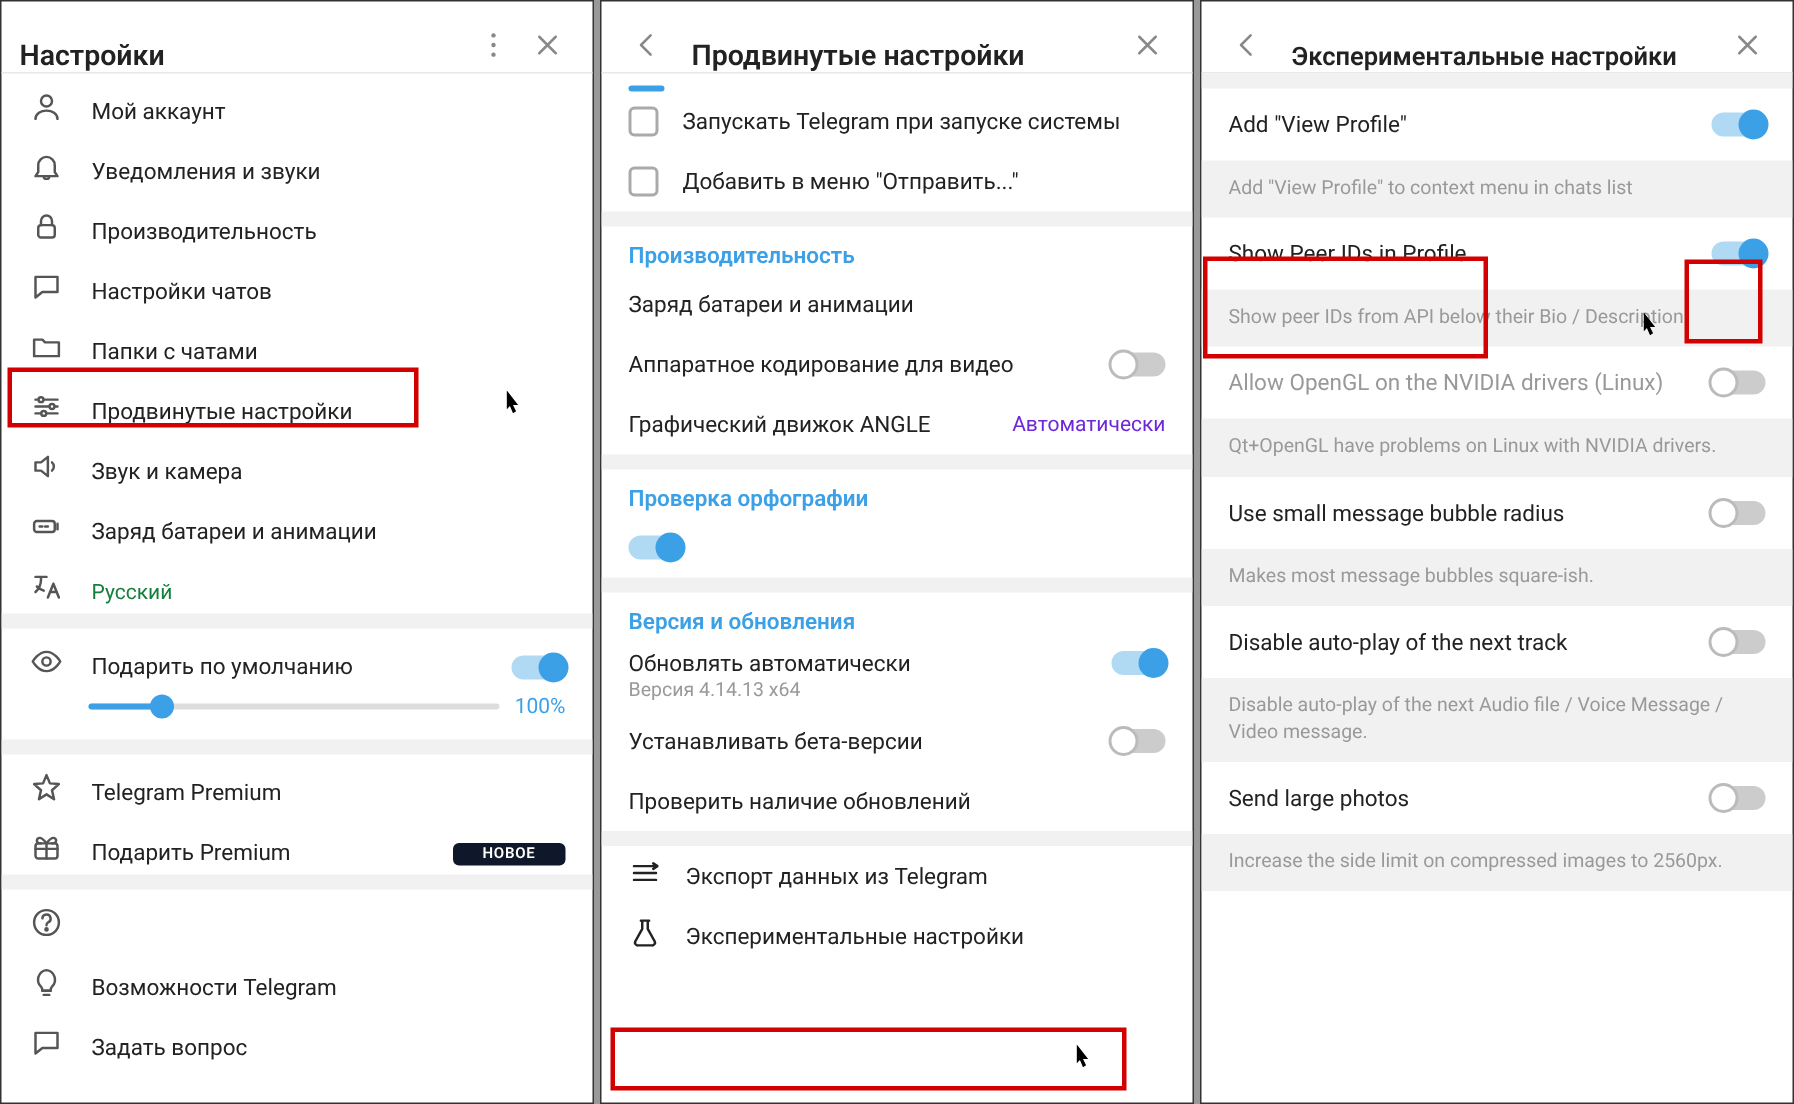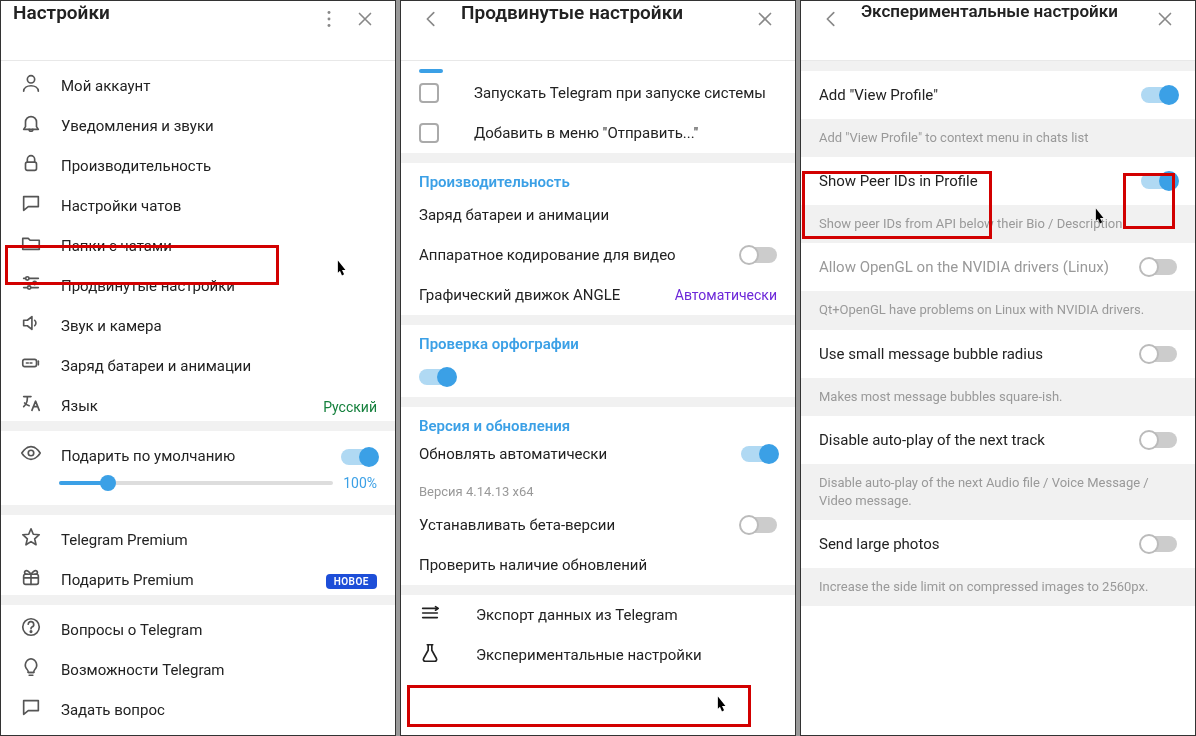--- a/index.html
+++ b/index.html
@@ -18,22 +18,22 @@
   flex-direction: column;
   border: 1px solid #333;
   position: relative;
 }
 .panel1 { width: 396px; height: 736px; }
 .panel2 { width: 396px; height: 736px; }
 .panel3 { width: 396px; height: 736px; }
 
 .header {
   display: flex;
-  align-items: flex-start;
-  height: 60px;
+  align-items: flex-end;
+  height: 48px;
   padding: 0 12px;
   border-bottom: 1px solid #e8e8e8;
   flex-shrink: 0;
 }
 .header .title {
   font-size: 19px;
   font-weight: 600;
   color: #222;
   flex: 1;
 }
@@ -72,25 +72,25 @@
   margin-right: 18px;
   display: flex;
   align-items: center;
   justify-content: center;
   flex-shrink: 0;
   color: #555;
 }
 .row .label { flex: 1; }
 .row .value { color: #15803d; font-size: 14px; }
 .row .badge {
-  background: #1d4ed8;
+  background: #0f172a;
   color: #fff;
   font-size: 10px;
   font-weight: 600;
-  padding: 2px 8px;
+  padding: 2px 20px;
   border-radius: 4px;
   letter-spacing: 0.5px;
 }
 
 .red-box {
   border: 3px solid #d20000;
   position: absolute;
 }
 .panel1 .red-box.box1 { left: 4px; top: 244px; width: 274px; height: 40px; }
 
@@ -152,21 +152,20 @@
 
 
 .p2-row {
   display: flex;
   align-items: center;
   min-height: 40px;
   padding: 6px 18px;
   font-size: 15px;
   color: #222;
   cursor: pointer;
-  gap: 19px;
 }
 .p2-row .label { flex: 1; }
 .section-title {
   padding: 10px 18px 4px;
   font-size: 15px;
   font-weight: 600;
   color: #3ba0e6;
 }
 .checkbox {
   width: 20px;
@@ -314,21 +313,20 @@
       <span class="label">Заряд батареи и анимации</span>
     </div>
     <div class="row">
       <span class="icon">
           <svg viewBox="0 0 24 24" class="stroke-icon">
             <path d="M4 5h8M8 5v2c0 4-2 7-4 9"></path>
             <path d="M5 12c2 2 5 3 5 3"></path>
             <path d="M13 20l4-10 4 10M14.5 16h5"></path>
           </svg>
         </span>
-      <span class="label">Язык</span>
       <span class="value">Русский</span>
     </div>
 
     <div class="section-gap"></div>
 
     <div class="row">
       <span class="icon">
           <svg viewBox="0 0 24 24" class="stroke-icon">
             <path d="M2 12s4-7 10-7 10 7 10 7-4 7-10 7-10-7-10-7z"></path>
             <circle cx="12" cy="12" r="3"></circle>
@@ -371,21 +369,20 @@
     <div class="section-gap"></div>
 
     <div class="row">
       <span class="icon">
           <svg viewBox="0 0 24 24" class="stroke-icon">
             <circle cx="12" cy="12" r="9"></circle>
             <path d="M9 9a3 3 0 1 1 4 3c-1 .5-1 1-1 2"></path>
             <circle cx="12" cy="17" r="0.8" fill="currentColor"></circle>
           </svg>
         </span>
-      <span class="label">Вопросы о Telegram</span>
     </div>
     <div class="row">
       <span class="icon">
           <svg viewBox="0 0 24 24" class="stroke-icon">
             <path d="M9 18h6M10 21h4"></path>
             <path d="M12 3a7 7 0 0 0-4 12c1 1 1 2 1 3h6c0-1 0-2 1-3a7 7 0 0 0-4-12z"></path>
           </svg>
         </span>
       <span class="label">Возможности Telegram</span>
     </div>

